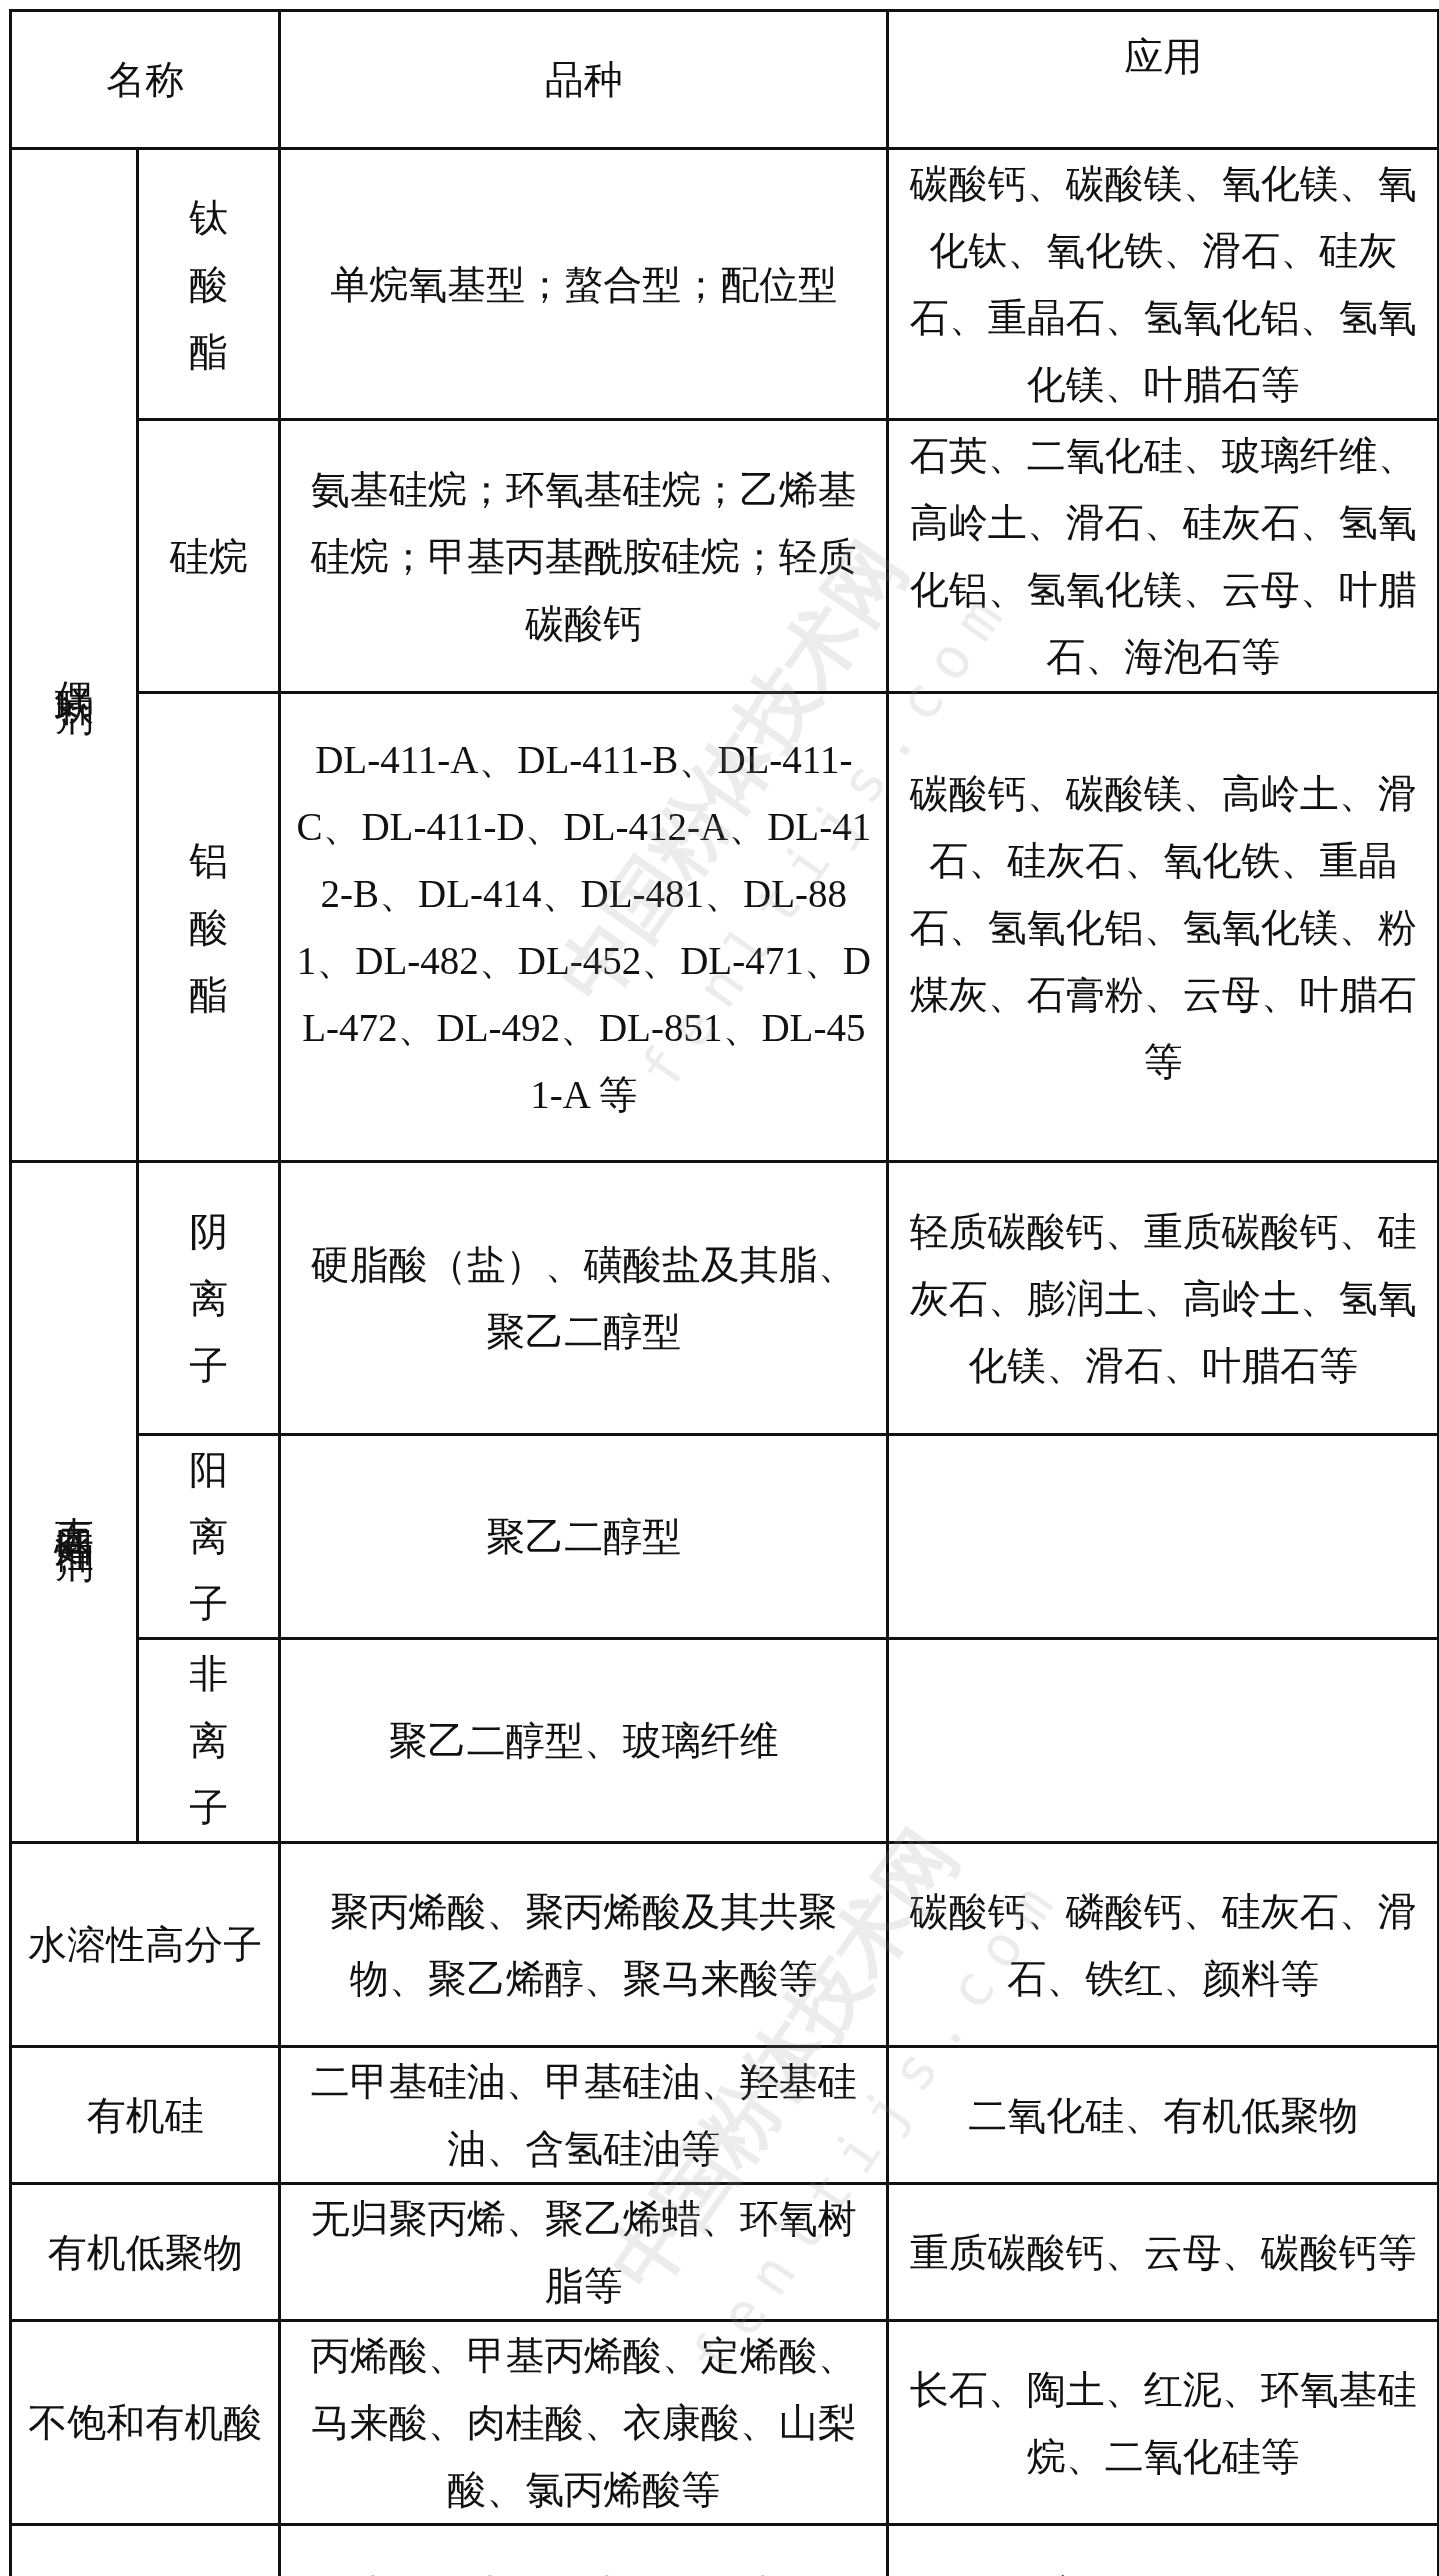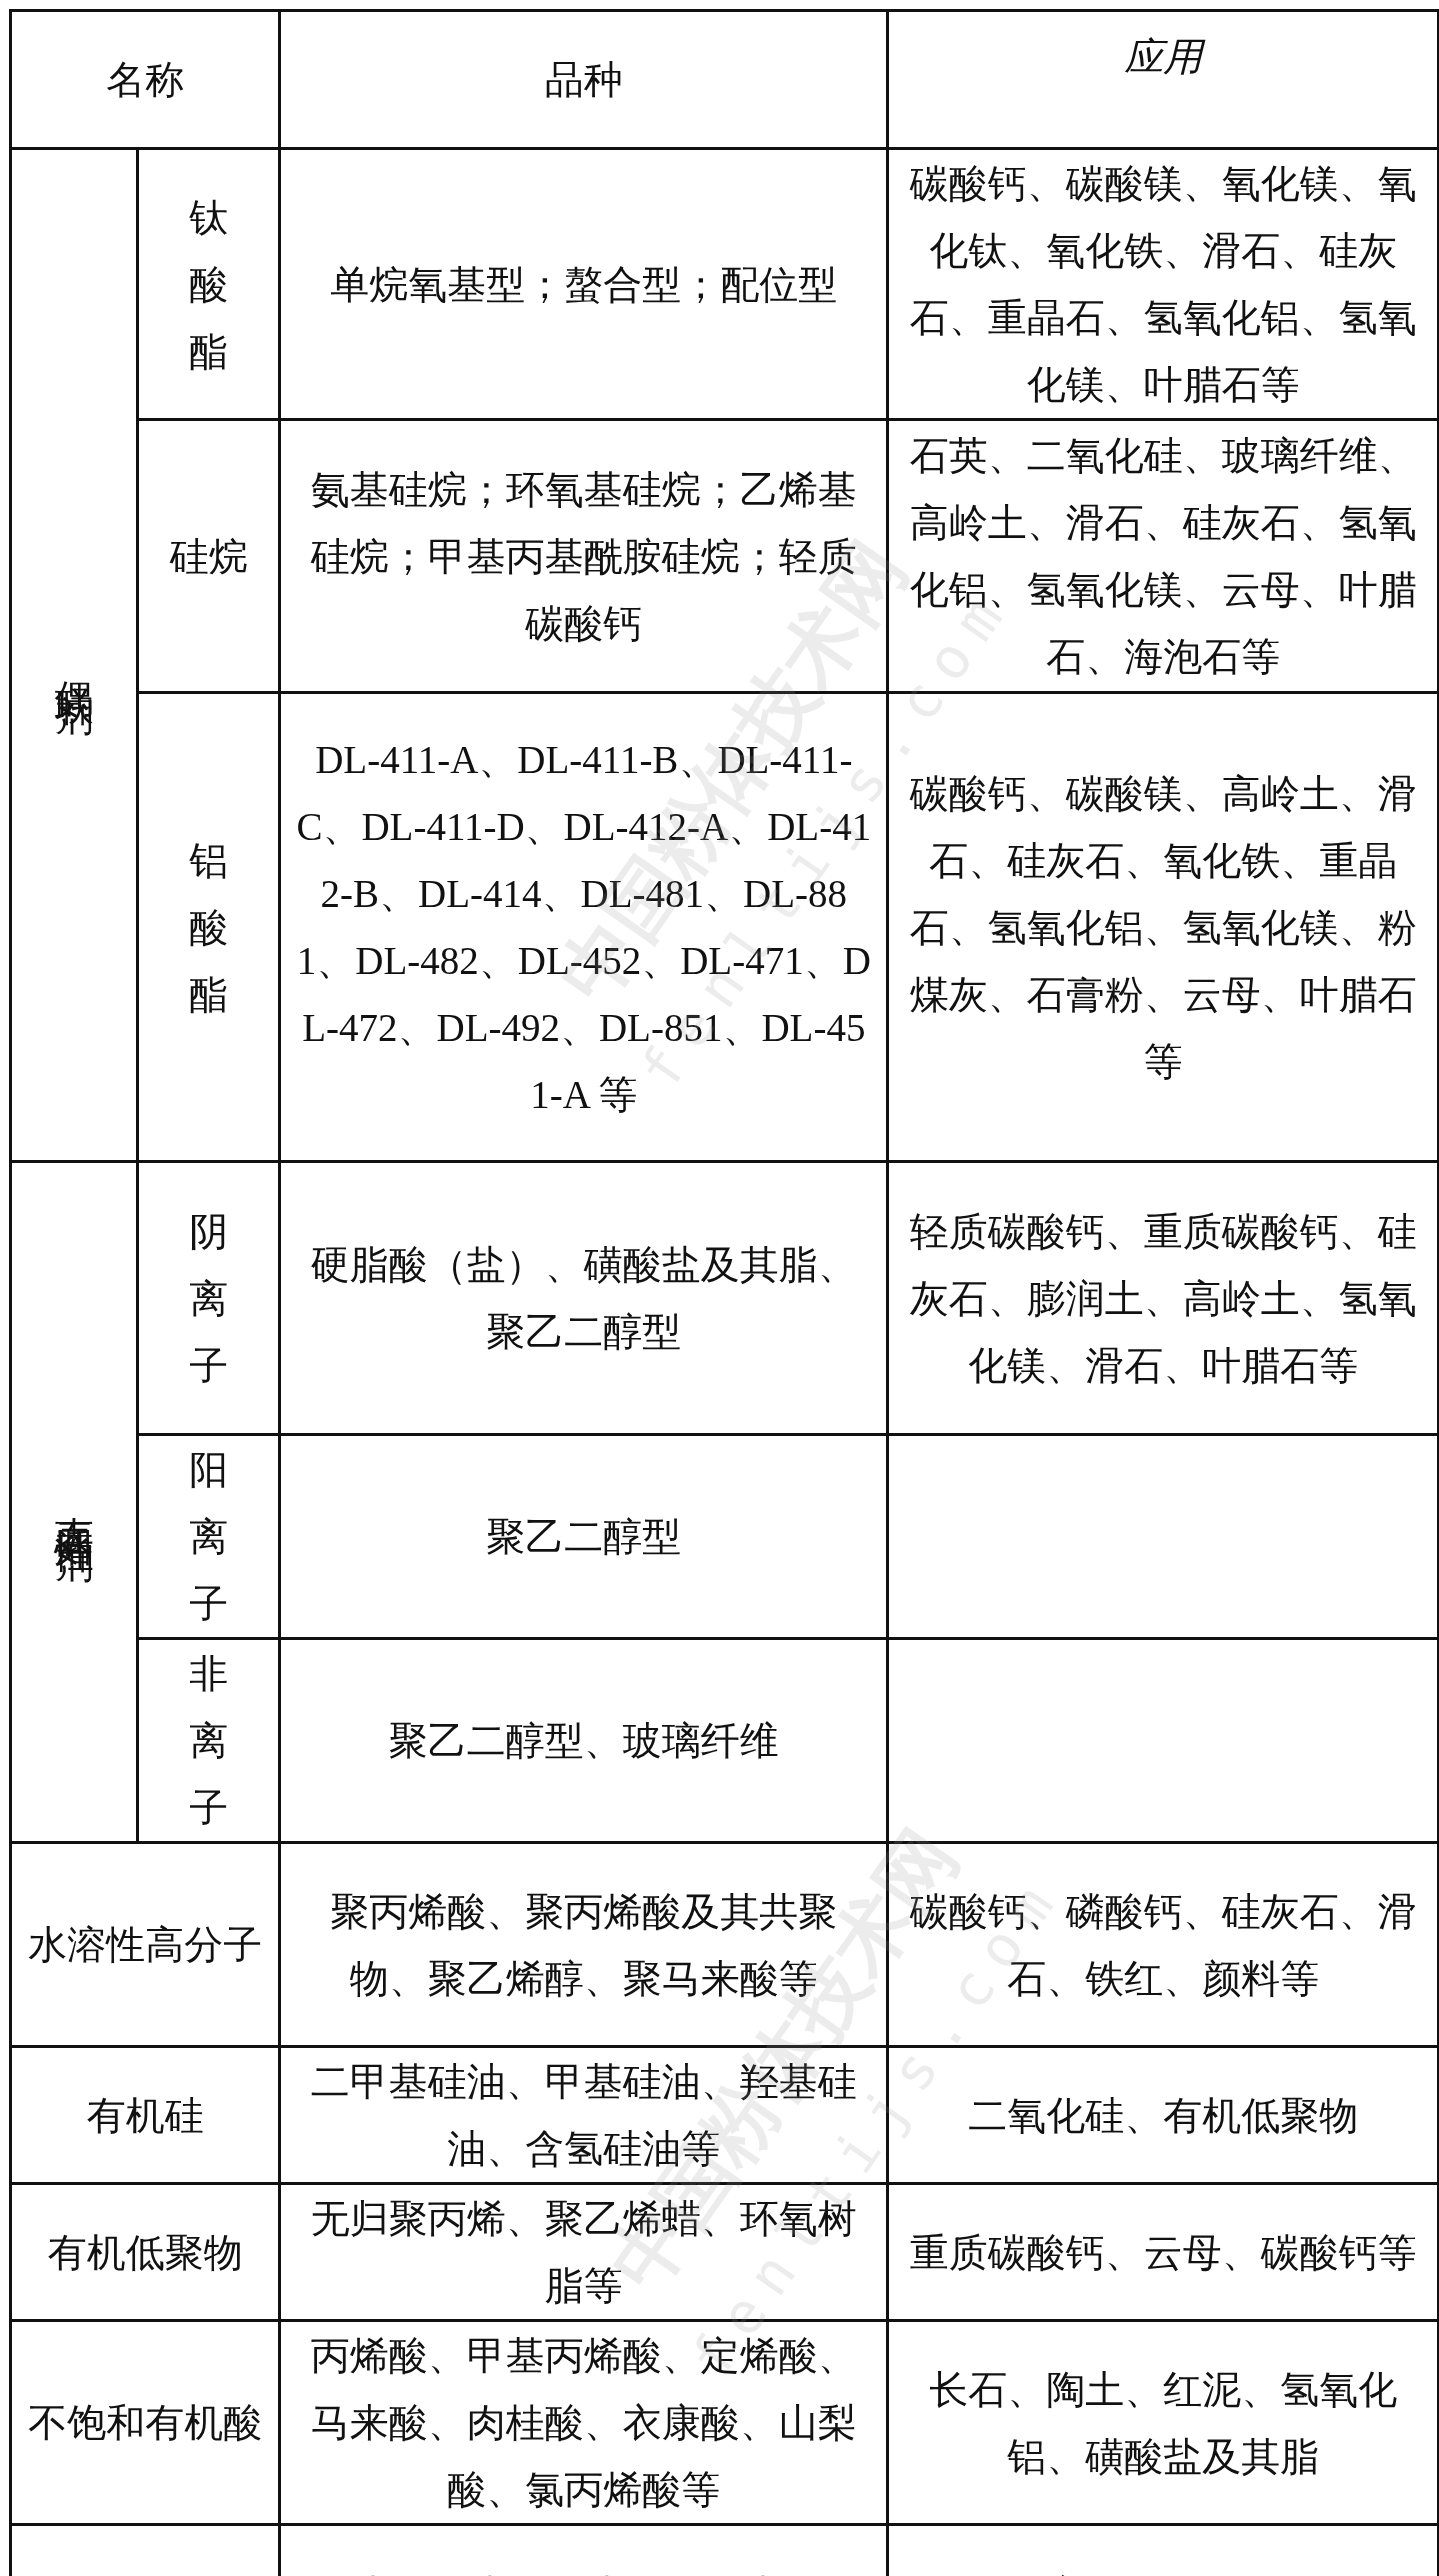--- a/index.html
+++ b/index.html
@@ -27,21 +27,21 @@
   <colgroup>
     <col style="width:127px">
       <col style="width:142px">
       <col style="width:608px">
       <col style="width:551px">
   </colgroup>
   <tbody>
       <tr style="height:138px">
     <td colspan="2">名称</td>
     <td>品种</td>
-    <td style="vertical-align:top; padding-top:10.3px;font-style:italic;">应用</td>
+    <td style="vertical-align:top; padding-top:10.3px;">应用</td>
   </tr>
 
   <tr style="height:265px">
     <td rowspan="3" class="vert"><span class="v">偶联剂</span></td>
     <td><span class="two">钛酸酯</span></td>
     <td>单烷氧基型；螯合型；配位型</td>
     <td>碳酸钙、碳酸镁、氧化镁、氧化钛、氧化铁、滑石、硅灰石、重晶石、氢氧化铝、氢氧化镁、叶腊石等</td>
   </tr>
   <tr style="height:273px">
     <td>硅烷</td>
@@ -82,21 +82,21 @@
     <td>二氧化硅、有机低聚物</td>
   </tr>
   <tr style="height:137px">
     <td colspan="2">有机低聚物</td>
     <td>无归聚丙烯、聚乙烯蜡、环氧树脂等</td>
     <td>重质碳酸钙、云母、碳酸钙等</td>
   </tr>
   <tr style="height:204px">
     <td colspan="2">不饱和有机酸</td>
     <td>丙烯酸、甲基丙烯酸、定烯酸、马来酸、肉桂酸、衣康酸、山梨酸、氯丙烯酸等</td>
-    <td>长石、陶土、红泥、氢氧化铝、磺酸盐及其脂</td>
+    <td>长石、陶土、红泥、环氧基硅烷、二氧化硅等</td>
   </tr>
   <tr style="height:206px">
     <td colspan="2">无机表面改性剂</td>
     <td>钛盐、铬盐、铁盐、硅酸盐、铝盐、镁盐、锆盐、锌盐、镉盐等</td>
     <td>云母、高岭石、滑石、钛白粉、氧化铝、氧化镁、颜料等</td>
   </tr>
 </tbody>
   </table>
 
 <div class="wm" style="left:464px; top:721px;">中国粉体技术网</div>

